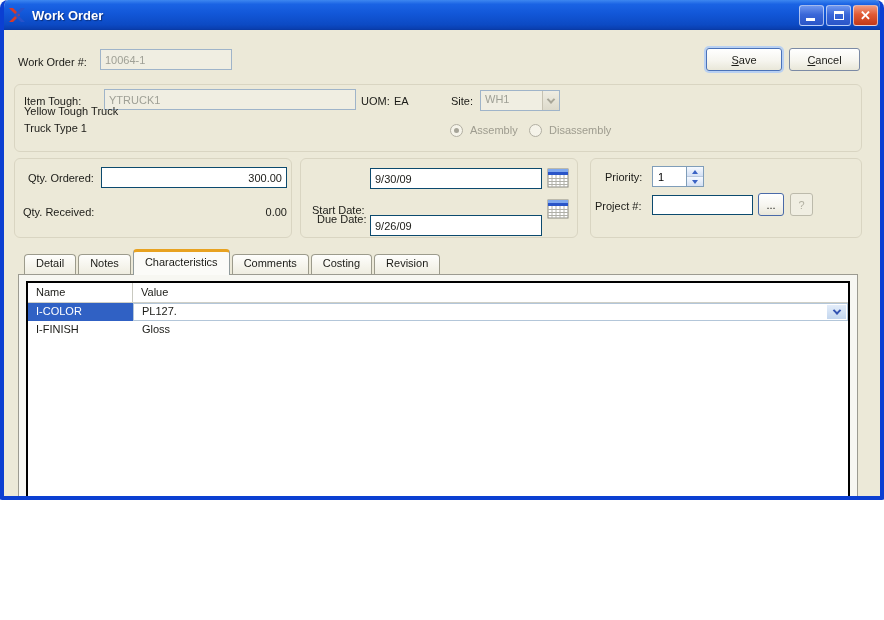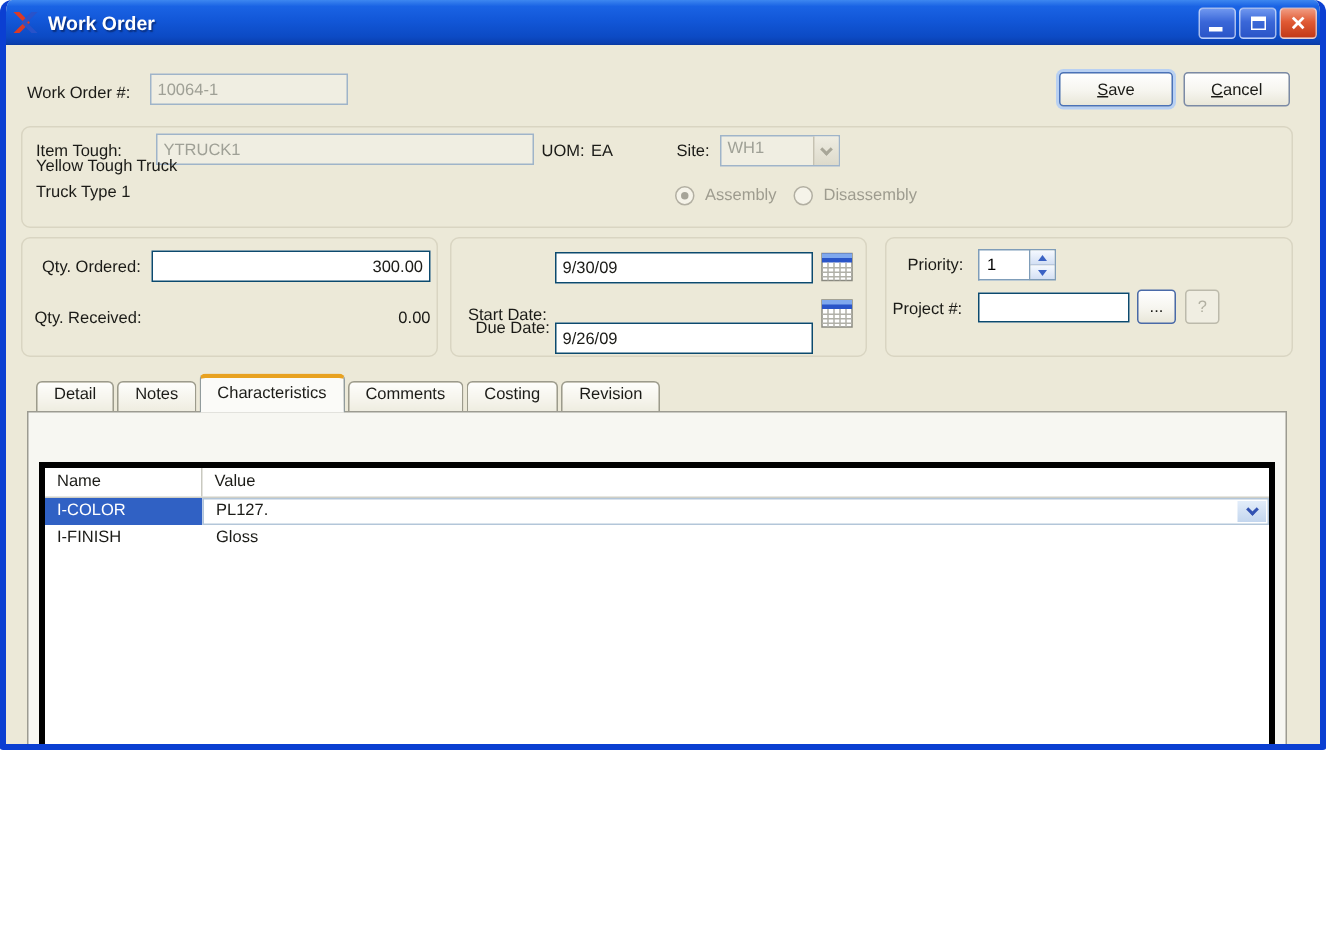--- a/index.html
+++ b/index.html
@@ -104,21 +104,21 @@
   }
 
   .tabframe {
     position:absolute; left:14px; top:244px; width:840px; height:326px;
     border:1px solid #9c9b91; background:#f7f7f2; z-index:2;
   }
 
   
   .tbl {
     position:absolute; left:7px; top:6px; width:824px; height:312px;
-    border:4px solid #000000; background:#fff; overflow:hidden;margin-top:27px;
+    border:2px solid #000000; background:#fff; overflow:hidden;
   }
   .tbl-header { display:flex; height:20px; background:#fff; border-bottom:1px solid #cfcfc6; }
   .th { font-size:11px; color:#1b1b17; padding:3px 0 0 8px; }
   .th-name { width:105px; border-right:1px solid #c9c9c0; }
   .th-value { flex:1; }
   .trow { display:flex; height:18px; font-size:11px; color:#1b1b17; }
   .cell-name { width:105px; padding:2px 0 0 8px; white-space:nowrap; }
   .trow.selected .cell-name { background:#3061c4; color:#fff; }
   .cell-value { flex:1; padding:2px 0 0 9px; white-space:nowrap; position:relative; }
   .trow.selected .cell-value { border:1px solid #b3c6d9; padding:1px 18px 0 8px; background:#fff; }

